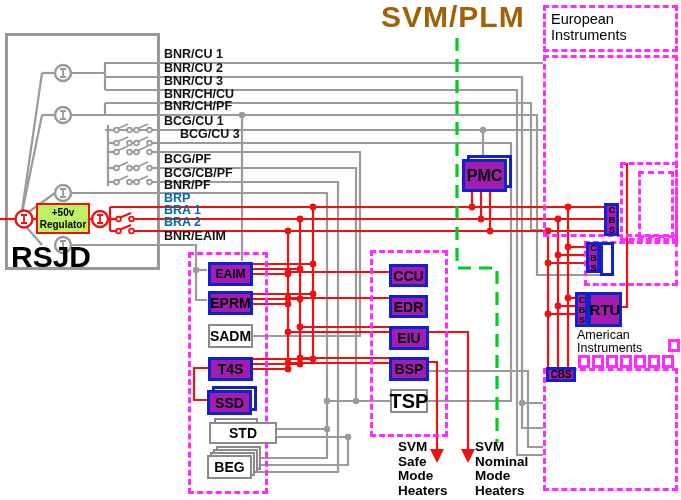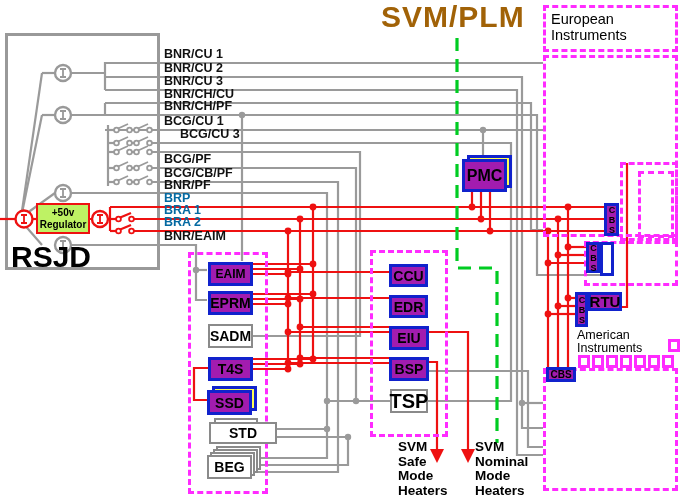--- a/index.html
+++ b/index.html
@@ -305,21 +305,21 @@
   <div class="comp" style="left:389px;top:264px;width:39px;height:23px;font-size:14px;">CCU</div>
   <div class="comp" style="left:389px;top:295px;width:39px;height:23px;font-size:14px;">EDR</div>
   <div class="comp" style="left:389px;top:326px;width:40px;height:24px;font-size:14px;">EIU</div>
   <div class="comp" style="left:389px;top:357px;width:40px;height:24px;font-size:14px;">BSP</div>
   <div class="comp gray" style="left:390px;top:389px;width:38px;height:24px;font-size:20px;">TSP</div>
 
   <div class="comp vtext" style="left:604px;top:203px;width:15px;height:33px;">CBS</div>
   <div class="comp" style="left:600px;top:242px;width:14px;height:34px;background:#fff;"></div>
   <div class="comp vtext" style="left:586px;top:242px;width:14px;height:31px;">CBS</div>
   <div class="comp vtext" style="left:575px;top:292px;width:13px;height:35px;">CBS</div>
-  <div class="comp" style="left:588px;top:292px;width:34px;height:19px;font-size:15px;">RTU</div>
+  <div class="comp" style="left:588px;top:292px;width:34px;height:35px;font-size:15px;">RTU</div>
   <div class="comp" style="left:546px;top:367px;width:30px;height:15px;font-size:10px;">CBS</div>
 
   <div class="heater" style="left:398px;top:440px;">
     <span>SVM</span>
     <span>Safe</span>
     <span>Mode</span>
     <span>Heaters</span>
   </div>
   <div class="heater" style="left:475px;top:440px;">
     <span>SVM</span>

